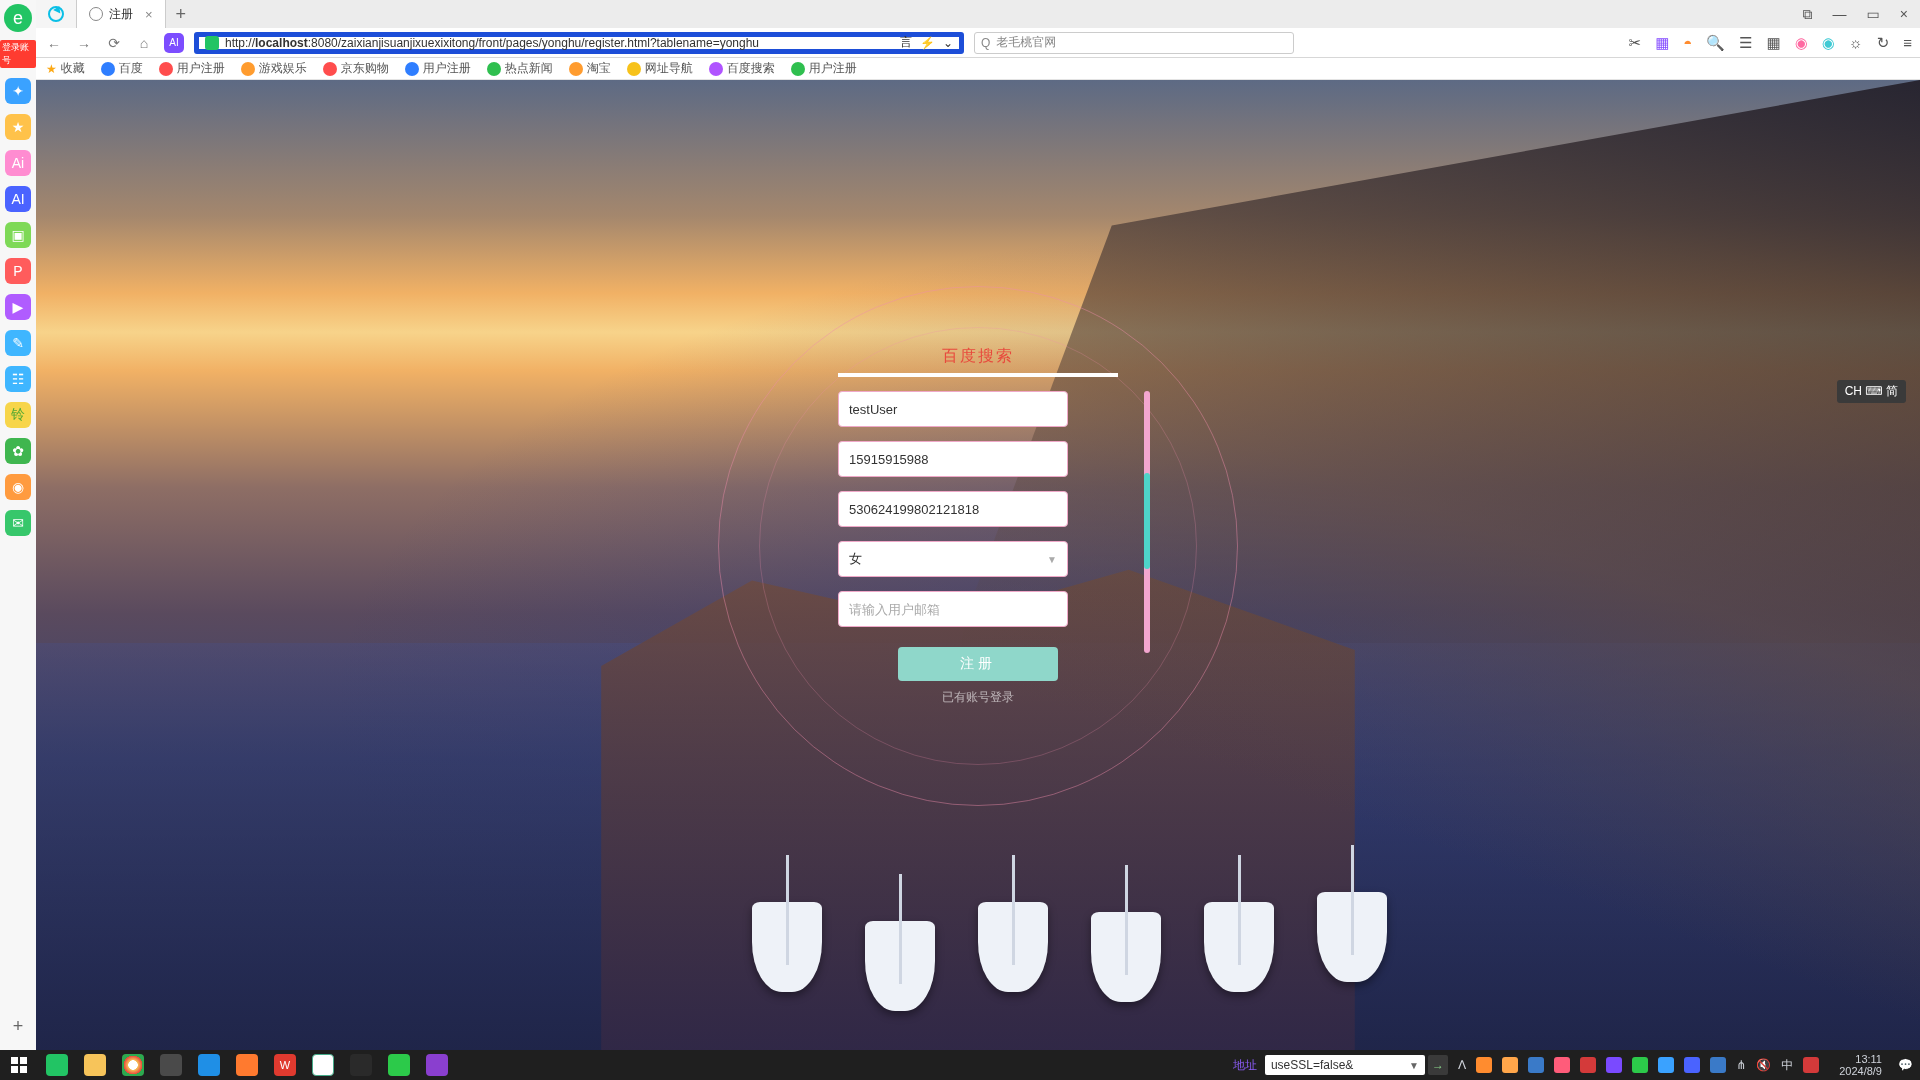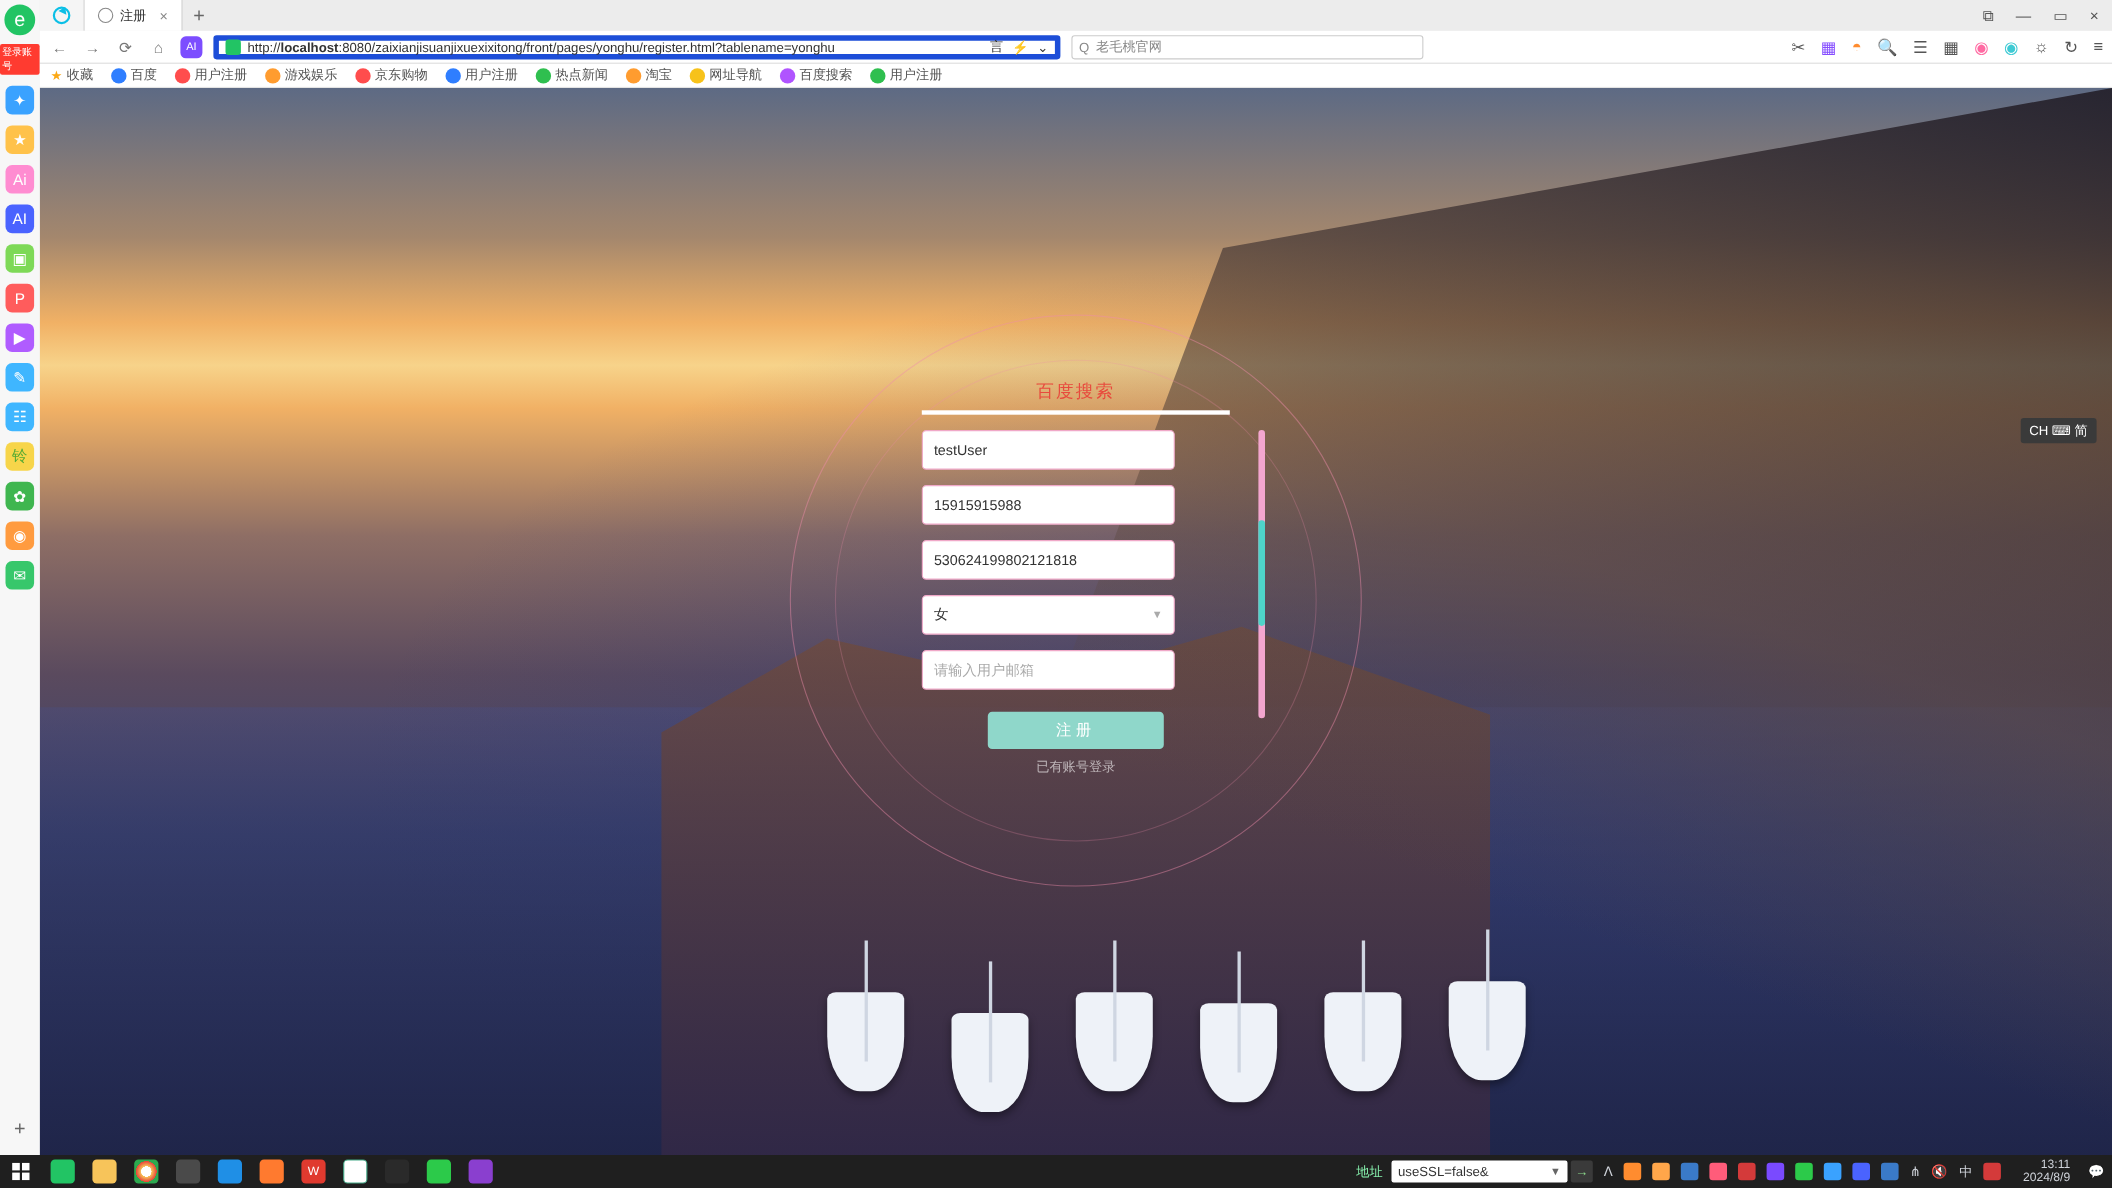--- a/index.html
+++ b/index.html
@@ -96,21 +96,21 @@
 .ring{position:absolute;left:50%;top:48%;transform:translate(-50%,-50%);width:520px;height:520px;border:1px solid rgba(240,140,170,.45);border-radius:50%;z-index:25}
 .ring:before{content:"";position:absolute;inset:40px;border:1px solid rgba(240,140,170,.25);border-radius:50%}
 
 
 .taskbar{position:absolute;left:0;right:0;bottom:0;height:30px;background:#1f1f1f;display:flex;align-items:center;z-index:60;color:#cfd3da;font-size:12px}
 .taskbar .start{width:38px;height:30px;display:flex;align-items:center;justify-content:center}
 .taskbar .start svg{width:16px;height:16px}
 .taskbar .app{width:38px;height:30px;display:flex;align-items:center;justify-content:center}
 .taskbar .app .ic{width:22px;height:22px;border-radius:4px}
 .taskbar .spacer{flex:1}
-.taskbar .addr-label{padding:0 8px;color:#86efac}
+.taskbar .addr-label{padding:0 8px;color:#8b5cf6}
 .taskbar .addr-box{width:160px;height:20px;background:#fff;color:#333;border-radius:2px;display:flex;align-items:center;padding:0 6px;font-size:12px;justify-content:space-between}
 .taskbar .addr-box .dd{font-size:10px;color:#666}
 .taskbar .go{width:20px;height:20px;background:#3a3a3a;margin-left:3px;border-radius:2px;display:flex;align-items:center;justify-content:center;color:#8ad48a}
 .tray{display:flex;align-items:center;gap:10px;padding:0 10px}
 .tray .t{width:16px;height:16px;border-radius:3px}
 .clock{padding:0 10px;text-align:right;line-height:1.1;font-size:11px}
 .notif{width:28px;display:flex;align-items:center;justify-content:center}
 </style>
 </head>
 <body>

